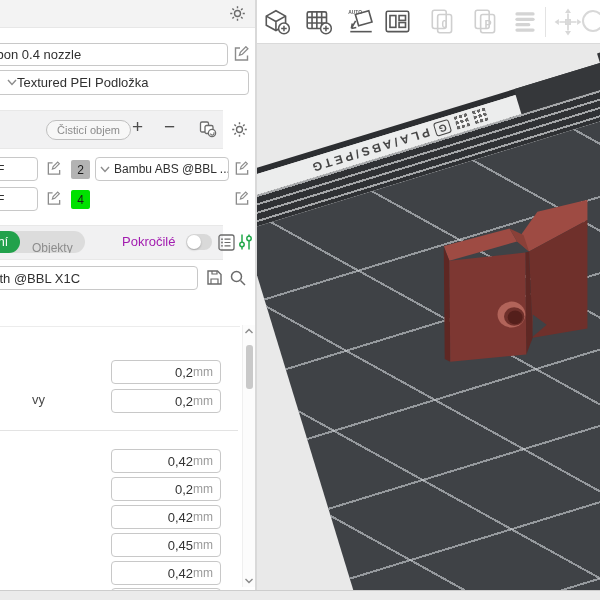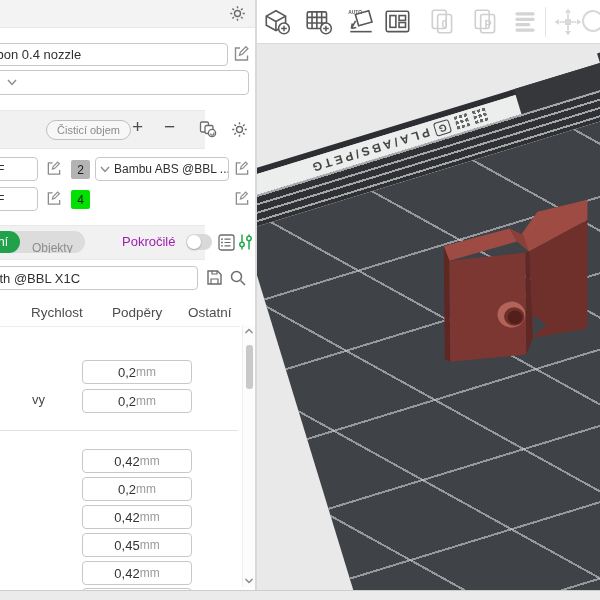--- a/index.html
+++ b/index.html
@@ -14,21 +14,21 @@
 
   .field{position:absolute;background:#fff;border:1px solid #c8c8c8;border-radius:4px;box-sizing:border-box;
     display:flex;align-items:center;font-size:13px;color:#303030;white-space:nowrap;overflow:hidden;}
   .field .chev{flex:0 0 auto;margin:0 4px 0 4px;}
   #printer-field{left:-20px;top:43px;width:248px;height:23px;padding-left:4px;}
   #printer-edit{position:absolute;left:233px;top:46px;}
   #plate-field{left:-20px;top:70px;width:269px;height:25px;padding-left:20px;}
   #plate-field .chev{position:absolute;left:22px;}
   #plate-text{margin-left:16px;}
 
-  .band{position:absolute;left:0;width:205px;background:#f1f1f2;border-top:1px solid #e8e8e8;border-bottom:1px solid #e8e8e8;}
+  .band{position:absolute;left:0;width:223px;background:#f1f1f2;border-top:1px solid #e8e8e8;border-bottom:1px solid #e8e8e8;}
   #fil-band{top:110px;height:37px;}
   #wipe-pill{position:absolute;left:46px;top:9px;height:18px;padding:0 10px;border:1px solid #bfbfbf;border-radius:10px;
     font-size:11px;color:#8c8c8c;display:flex;align-items:center;background:#f7f7f7;}
   .pm{position:absolute;top:3px;font-size:19px;color:#4d4d4d;line-height:26px;cursor:default;}
   #fil-add{left:132px;}
   #fil-remove{left:164px;}
   #fil-sync{position:absolute;left:199px;top:9px;}
   #fil-gear{position:absolute;left:231px;top:10px;}
 
   .fil-row{position:absolute;left:0;width:257px;height:26px;}
@@ -58,22 +58,22 @@
   #icon-save{position:absolute;left:206px;top:269px;}
   #icon-search{position:absolute;left:229px;top:269px;}
 
   #proc-tabs{position:absolute;left:0;top:303px;width:257px;height:22px;font-size:13.5px;color:#4d4d4d;}
   .ptab{position:absolute;top:2px;white-space:nowrap;}
   #ptab-1{left:31px;}
   #ptab-2{left:112px;}
   #ptab-3{left:188px;}
   #tabs-divider{position:absolute;left:0;top:326px;width:240px;height:1px;background:#ececec;}
 
-  .set-field{position:absolute;left:82px;width:110px;height:24px;background:#fff;border:1px solid #c8c8c8;border-radius:4px;
-    box-sizing:border-box;display:flex;align-items:center;justify-content:center;padding:0 7px;}
+  .set-field{position:absolute;left:111px;width:110px;height:24px;background:#fff;border:1px solid #c8c8c8;border-radius:4px;
+    box-sizing:border-box;display:flex;align-items:center;justify-content:flex-end;padding:0 7px;}
   .set-val{font-size:13px;color:#333;}
   .set-unit{font-size:12px;color:#9a9a9a;}
   .set-label{position:absolute;left:0;font-size:13px;color:#4a4a4a;padding-left:32px;}
   #sf-0{top:360px;} #sf-1{top:389px;}
   #lbl-1{top:392px;}
   #settings-divider{position:absolute;left:0;top:430px;width:238px;height:1px;background:#e3e3e3;}
   #sf-2{top:449px;} #sf-3{top:477px;} #sf-4{top:505px;} #sf-5{top:533px;} #sf-6{top:561px;}
   #sf-7{top:588px;height:10px;}
 
   
@@ -139,20 +139,21 @@
     </div>
     <svg id="printer-edit" width="17" height="17" viewBox="0 0 17 17">
       <path d="M14.5 9.5v4.5h-12v-12h4.5" fill="none" stroke="#8c8c8c" stroke-width="1.4"></path>
       <path d="M7 10l1-3.2 6-6 2.2 2.2-6 6z" fill="none" stroke="#8c8c8c" stroke-width="1.4" transform="scale(0.92)"></path>
     </svg>
 
     <div class="field" id="plate-field">
       <svg class="chev" width="10" height="7" viewBox="0 0 10 7">
         <polyline points="1,1 5,5.5 9,1" fill="none" stroke="#8c8c8c" stroke-width="1.4"></polyline>
       </svg>
+      <span id="plate-text">Textured PEI Podložka</span>
     </div>
 
     <div class="band" id="fil-band">
       <div id="wipe-pill">
         <span>Čisticí objem</span>
       </div>
       <span class="pm" id="fil-add">+</span>
       <span class="pm" id="fil-remove">−</span>
       <svg id="fil-sync" width="18" height="18" viewBox="0 0 18 18">
         <rect x="1.5" y="2" width="8" height="10" rx="1.5" fill="#fff" stroke="#6b6b6b" stroke-width="1.3"></rect>
@@ -238,26 +239,20 @@
     </div>
     <svg id="icon-save" width="17" height="17" viewBox="0 0 17 17">
       <path d="M2 2h9.5L15 5.5V15H2z" fill="none" stroke="#6b6b6b" stroke-width="1.4"></path>
       <path d="M5 15v-5h7v5M6 2v3h5V2" fill="none" stroke="#6b6b6b" stroke-width="1.2"></path>
     </svg>
     <svg id="icon-search" width="18" height="18" viewBox="0 0 18 18">
       <circle cx="7.5" cy="7.5" r="5" fill="none" stroke="#6b6b6b" stroke-width="1.5"></circle>
       <path d="M11.5 11.5L16 16" stroke="#6b6b6b" stroke-width="1.5"></path>
     </svg>
 
-    <div id="proc-tabs">
-
-      <span class="ptab" id="ptab-1">Rychlost</span>
-      <span class="ptab" id="ptab-2">Podpěry</span>
-      <span class="ptab" id="ptab-3">Ostatní</span>
-    </div>
     <div id="tabs-divider"></div>
 
     <div class="set-field" id="sf-0">
       <span class="set-val">0,2</span>
       <span class="set-unit">mm</span>
     </div>
     <span class="set-label" id="lbl-1">vy</span>
     <div class="set-field" id="sf-1">
       <span class="set-val">0,2</span>
       <span class="set-unit">mm</span>

